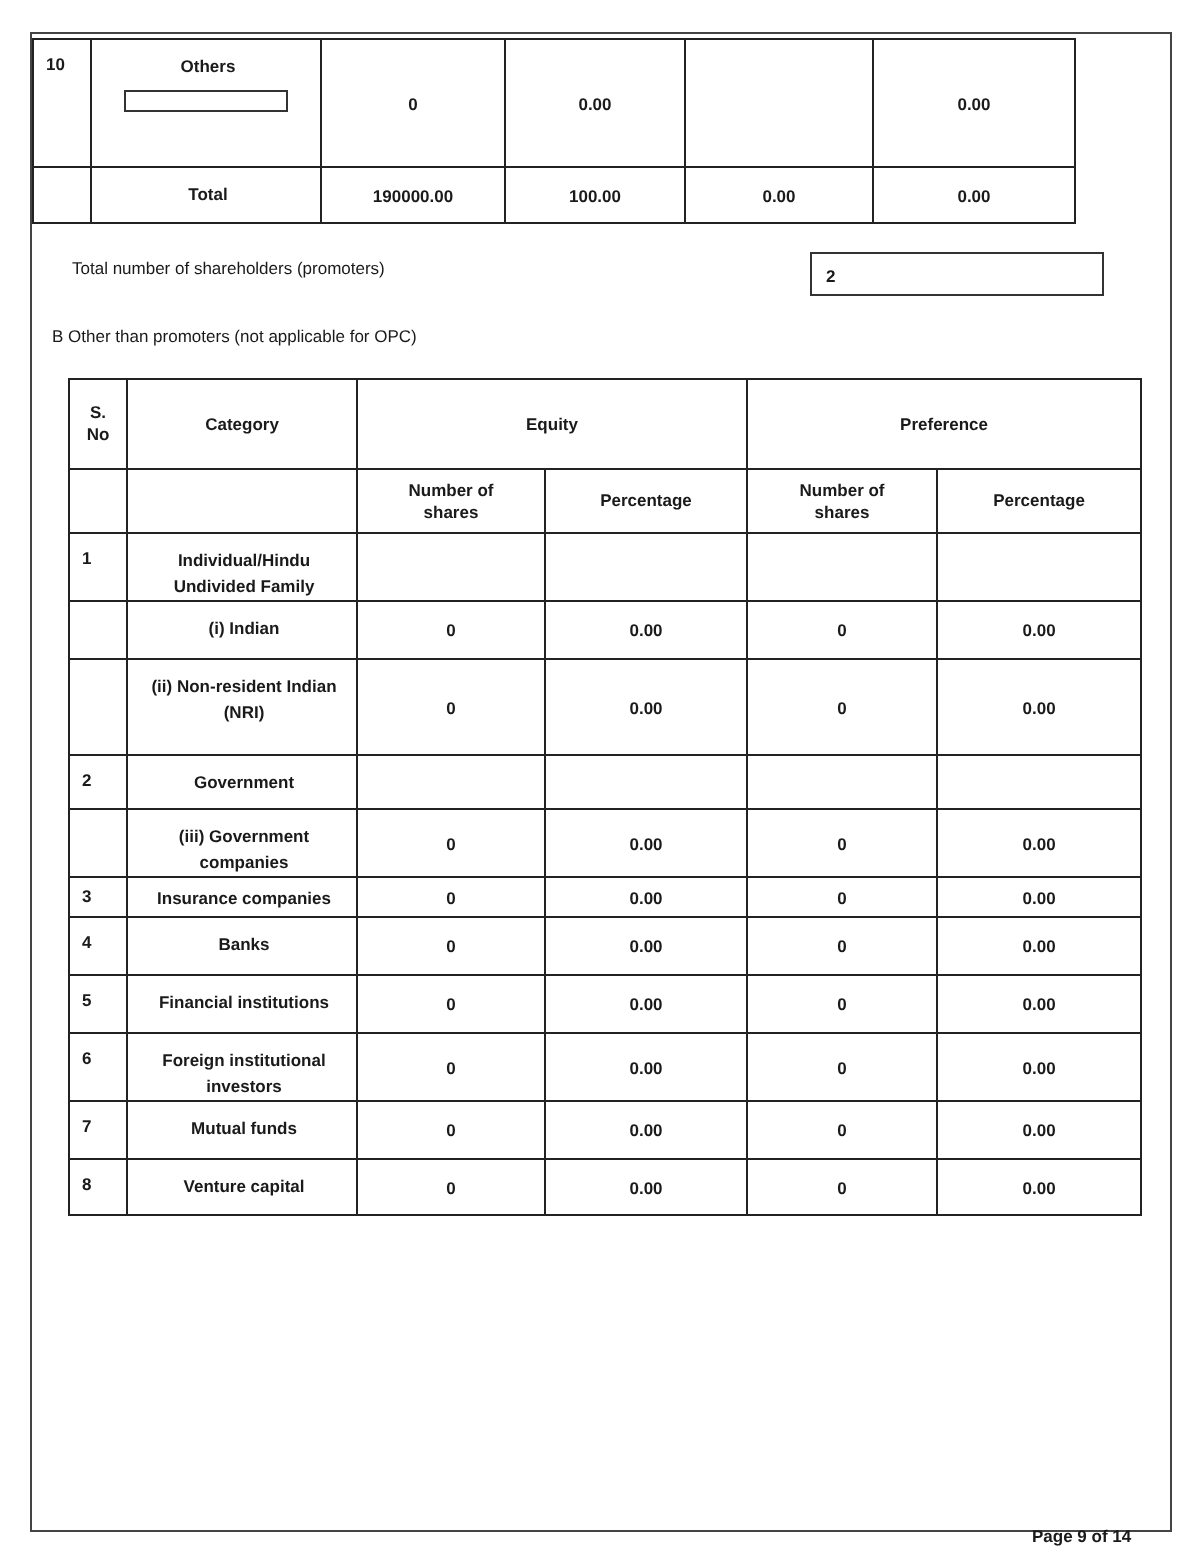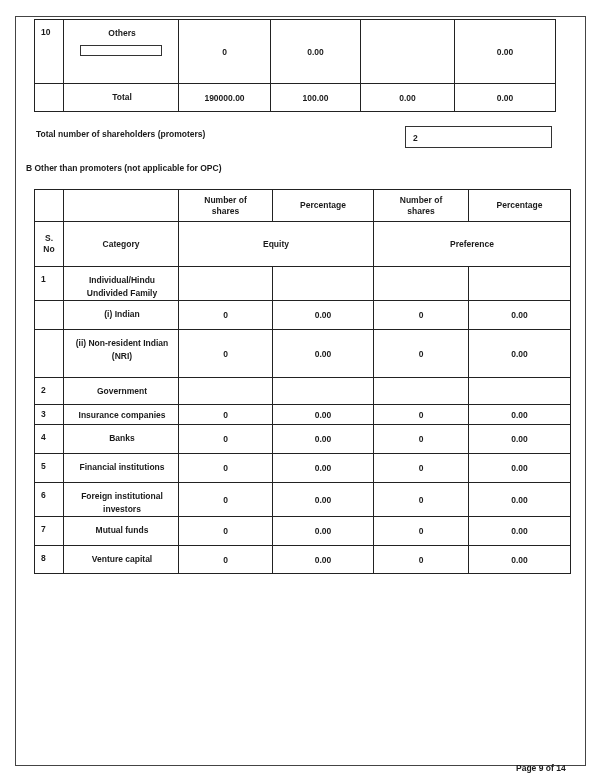--- a/index.html
+++ b/index.html
@@ -2,28 +2,28 @@
 <html><head>
 <meta charset="utf-8">
 <style>
   html, body { margin:0; padding:0; background:#ffffff; }
   body { width:602px; height:783px; position:relative; overflow:hidden;
          font-family:"Liberation Sans", sans-serif; color:#1a1a1a; }
   .frame { position:absolute; left:15px; top:16px; width:571px; height:750px;
            border:1px solid #444; border-top-width:1px; box-sizing:border-box; }
   table { border-collapse:collapse; position:absolute; table-layout:fixed; }
   td, th { border:1px solid #222; font-size:8.5px; font-weight:bold; padding:0; vertical-align:middle; }
-  .t1 { left:34px; top:19px; width:521px; }
+  .t1 { left:16px; top:19px; width:521px; }
   .t2 { left:34px; top:189px; width:536px; }
   .sn { text-align:left; vertical-align:top; padding:7px 0 0 6px; }
   .cat { text-align:center; vertical-align:top; padding:7px 4px 0 6px; line-height:13px; }
   .num { text-align:center; }
   .hd { text-align:center; font-size:8.5px; line-height:11px; }
   .others-field { display:block; width:80px; height:9px; border:1px solid #333; margin:5px 0 0 10px; }
-  .label { position:absolute; font-size:8.5px; font-weight:bold;text-align:center; }
+  .label { position:absolute; font-size:8.5px; font-weight:normal;text-align:center; }
   .input-box { position:absolute; left:405px; top:126px; width:147px; height:22px;
                border:1px solid #333; box-sizing:border-box; font-size:8.5px; font-weight:bold;
                padding:6px 0 0 7px; }
   .page-no { position:absolute; left:516px; top:763px; font-size:8.5px; font-weight:bold; }
 </style>
 </head>
 <body>
 
 <div class="frame"></div>
 
@@ -67,33 +67,33 @@
 <table class="t2">
   <colgroup>
     <col style="width:29px">
       <col style="width:115px">
       <col style="width:94px">
     <col style="width:101px">
       <col style="width:95px">
       <col style="width:102px">
   </colgroup>
   <tbody>
-      <tr style="height:32px">
+      <tr style="height:45px">
+    <td class="hd" style="padding:0 6px">S. No</td>
+    <td class="hd">Category</td>
+    <td class="hd" colspan="2">Equity</td>
+    <td class="hd" colspan="2">Preference</td>
+  </tr>
+  <tr style="height:32px">
     <td></td>
     <td></td>
     <td class="hd" style="padding:0 22px">Number of shares</td>
     <td class="hd">Percentage</td>
     <td class="hd" style="padding:0 22px">Number of shares</td>
     <td class="hd">Percentage</td>
-  </tr>
-  <tr style="height:45px">
-    <td class="hd" style="padding:0 6px">S. No</td>
-    <td class="hd">Category</td>
-    <td class="hd" colspan="2">Equity</td>
-    <td class="hd" colspan="2">Preference</td>
   </tr>
   <tr style="height:33px">
     <td class="sn">1</td>
     <td class="cat">Individual/Hindu Undivided Family</td>
     <td class="num"></td>
     <td class="num"></td>
     <td class="num"></td>
     <td class="num"></td>
   </tr>
   <tr style="height:29px">
@@ -112,20 +112,28 @@
     <td class="num">0</td>
     <td class="num">0.00</td>
   </tr>
   <tr style="height:27px">
     <td class="sn">2</td>
     <td class="cat">Government</td>
     <td class="num"></td>
     <td class="num"></td>
     <td class="num"></td>
     <td class="num"></td>
+  </tr>
+  <tr style="height:33px">
+    <td class="sn"></td>
+    <td class="cat">(iii) Government companies</td>
+    <td class="num">0</td>
+    <td class="num">0.00</td>
+    <td class="num">0</td>
+    <td class="num">0.00</td>
   </tr>
   <tr style="height:20px">
     <td class="sn" style="padding-top:4px">3</td>
     <td class="cat" style="padding-top:4px">Insurance companies</td>
     <td class="num">0</td>
     <td class="num">0.00</td>
     <td class="num">0</td>
     <td class="num">0.00</td>
   </tr>
   <tr style="height:29px">

